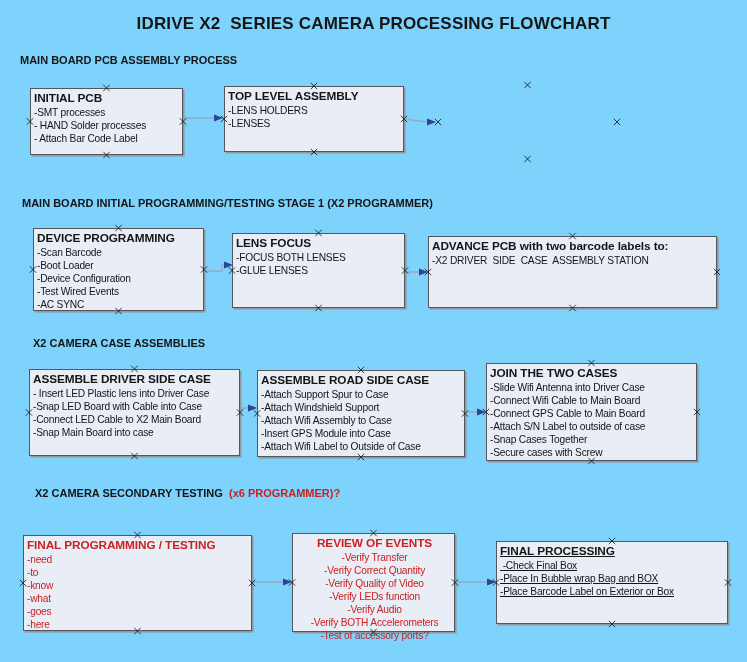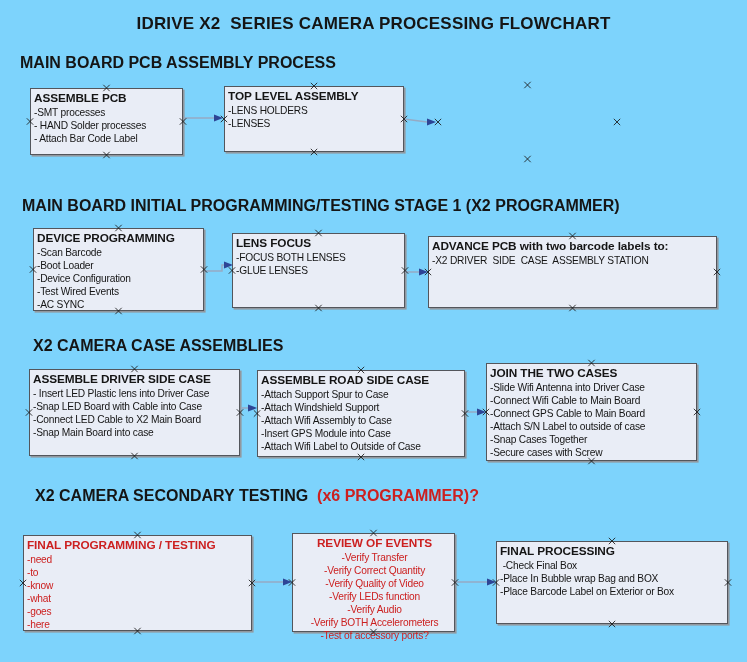--- a/index.html
+++ b/index.html
@@ -6,21 +6,21 @@
   #canvas {
     position:relative; width:747px; height:662px; background:#7dd3fc;
     font-family:"Liberation Sans","DejaVu Sans",sans-serif; color:#151515;
     overflow:hidden;
   }
   .main-title {
     position:absolute; left:0; top:14px; width:747px; text-align:center;
     font-size:17px; font-weight:bold; letter-spacing:0.2px; white-space:pre;
   }
   .sec-heading {
-    position:absolute; font-size:16px; font-weight:bold; white-space:pre;
+    position:absolute; font-size:11px; font-weight:bold; white-space:pre;
   }
   .sec-heading .red-part { color:#cc2020; }
   .fbox {
     position:absolute; background:#e9edf6; border:1.4px solid #53565c;
     box-shadow:1.6px 1.6px 0 #92989f; box-sizing:border-box;
     padding:2px 1px 0 3px;
   }
   .fbox-title {
     font-size:11.8px; font-weight:bold; line-height:15px;
     white-space:pre-wrap; letter-spacing:-0.1px;
@@ -41,21 +41,21 @@
 <div id="canvas">
 
   <div class="main-title">IDRIVE X2  SERIES CAMERA PROCESSING FLOWCHART</div>
 
   <div class="sec-heading" style="left:20px; top:54px;">MAIN BOARD PCB ASSEMBLY PROCESS</div>
   <div class="sec-heading" style="left:22px; top:197px;">MAIN BOARD INITIAL PROGRAMMING/TESTING STAGE 1 (X2 PROGRAMMER)</div>
   <div class="sec-heading" style="left:33px; top:337px;">X2 CAMERA CASE ASSEMBLIES</div>
   <div class="sec-heading" style="left:35px; top:487px;"><span>X2 CAMERA SECONDARY TESTING </span><span class="red-part"> (x6 PROGRAMMER)?</span></div>
 
   <div class="fbox" style="left:30px; top:88px; width:153px; height:67px;">
-    <div class="fbox-title">ASSEMBLE PCB</div>
+    <div class="fbox-title">INITIAL PCB</div>
     <div>
         <div class="fline">-SMT processes</div>
         <div class="fline">- HAND Solder processes</div>
         <div class="fline">- Attach Bar Code Label</div>
       </div>
   </div>
   <div class="fbox" style="left:224px; top:86px; width:180px; height:66px;">
     <div class="fbox-title">TOP LEVEL ASSEMBLY</div>
     <div>
         <div class="fline">-LENS HOLDERS</div>
@@ -134,21 +134,21 @@
     <div>
         <div class="fline">-Verify Transfer</div>
         <div class="fline">-Verify Correct Quantity</div>
         <div class="fline">-Verify Quality of Video</div>
         <div class="fline">-Verify LEDs function</div>
         <div class="fline">-Verify Audio</div>
         <div class="fline">-Verify BOTH Accelerometers</div>
         <div class="fline">-Test of accessory ports?</div>
       </div>
   </div>
-  <div class="fbox" style="left:496px; top:541px; width:232px; height:83px;">
+  <div class="fbox" style="left:496px; top:541px; width:232px; height:83px;text-decoration:underline;">
     <div class="fbox-title">FINAL PROCESSING</div>
     <div>
         <div class="fline"> -Check Final Box</div>
         <div class="fline">-Place In Bubble wrap Bag and BOX</div>
         <div class="fline">-Place Barcode Label on Exterior or Box</div>
       </div>
   </div>
 
   <svg id="connector-svg">
       <polyline points="184,118 214,118" fill="none" stroke="#96aac4" stroke-width="1.5"></polyline>

